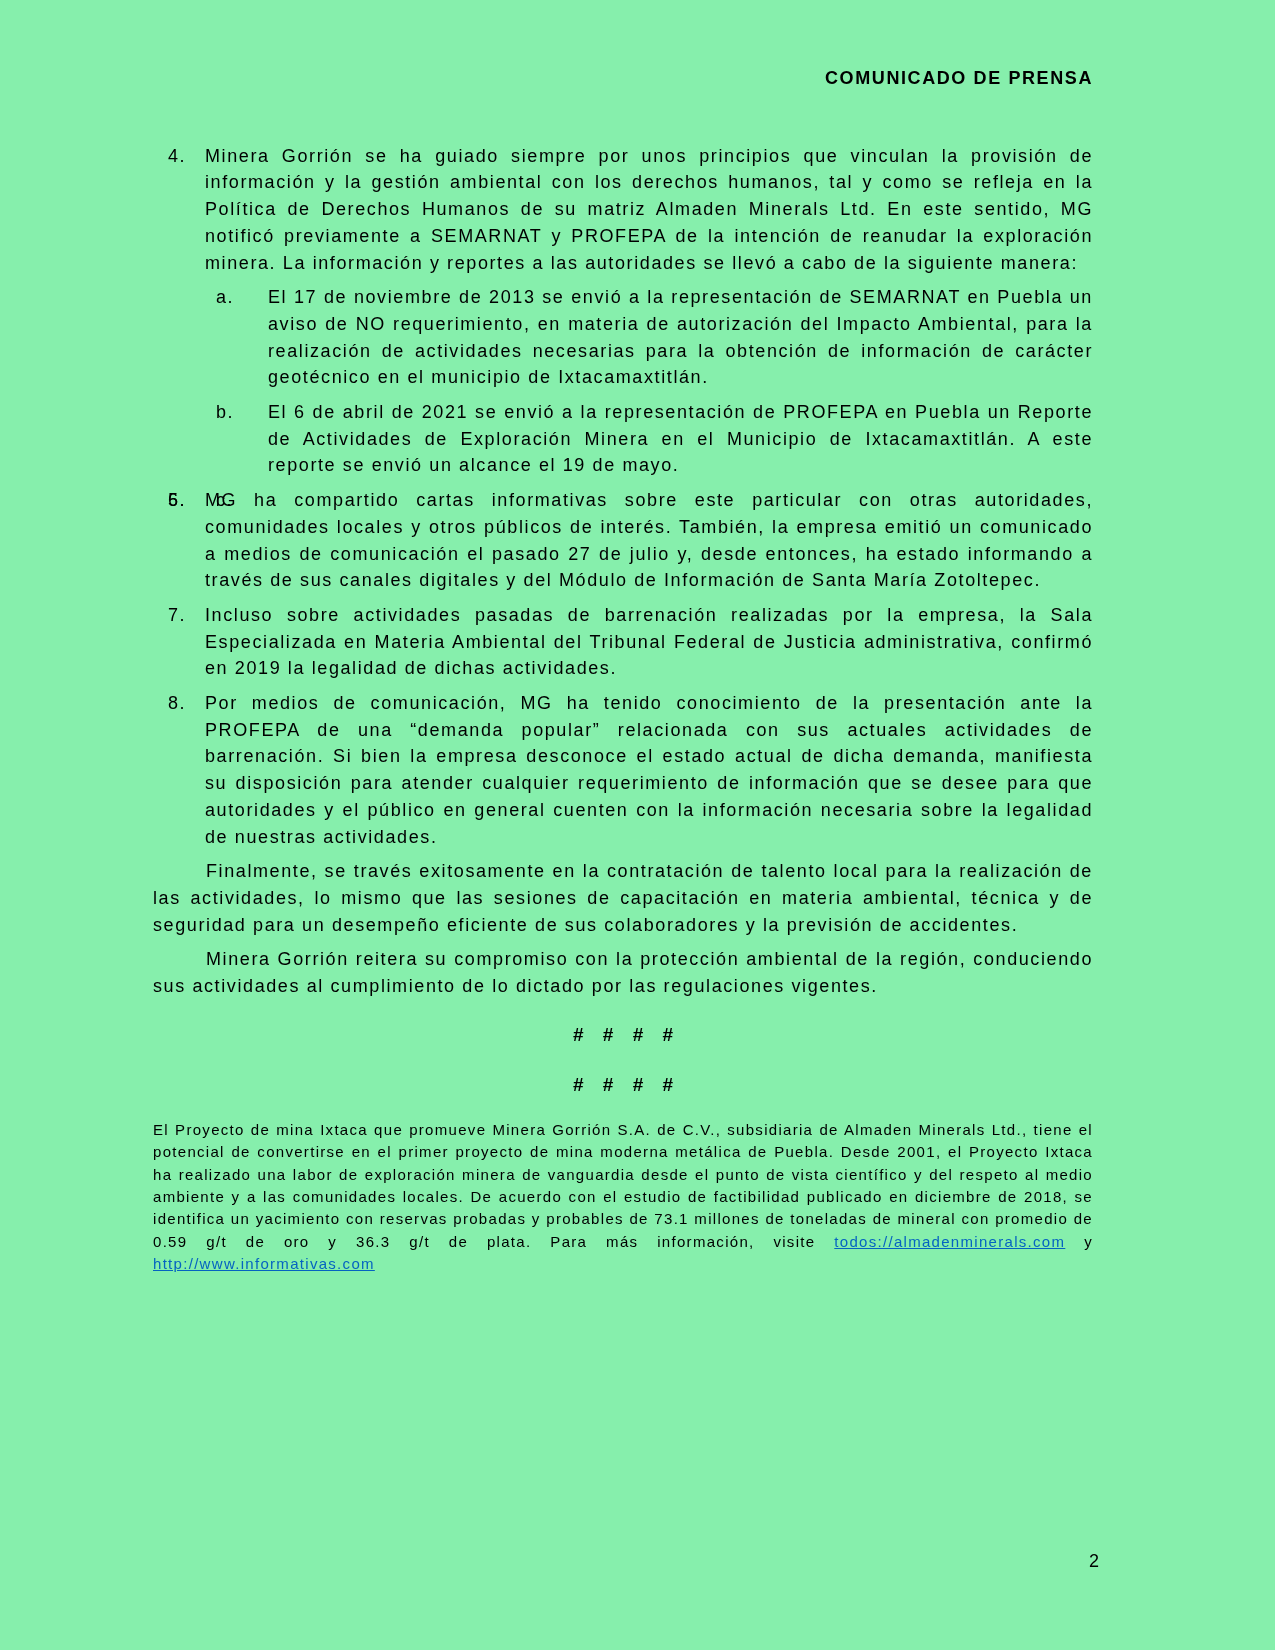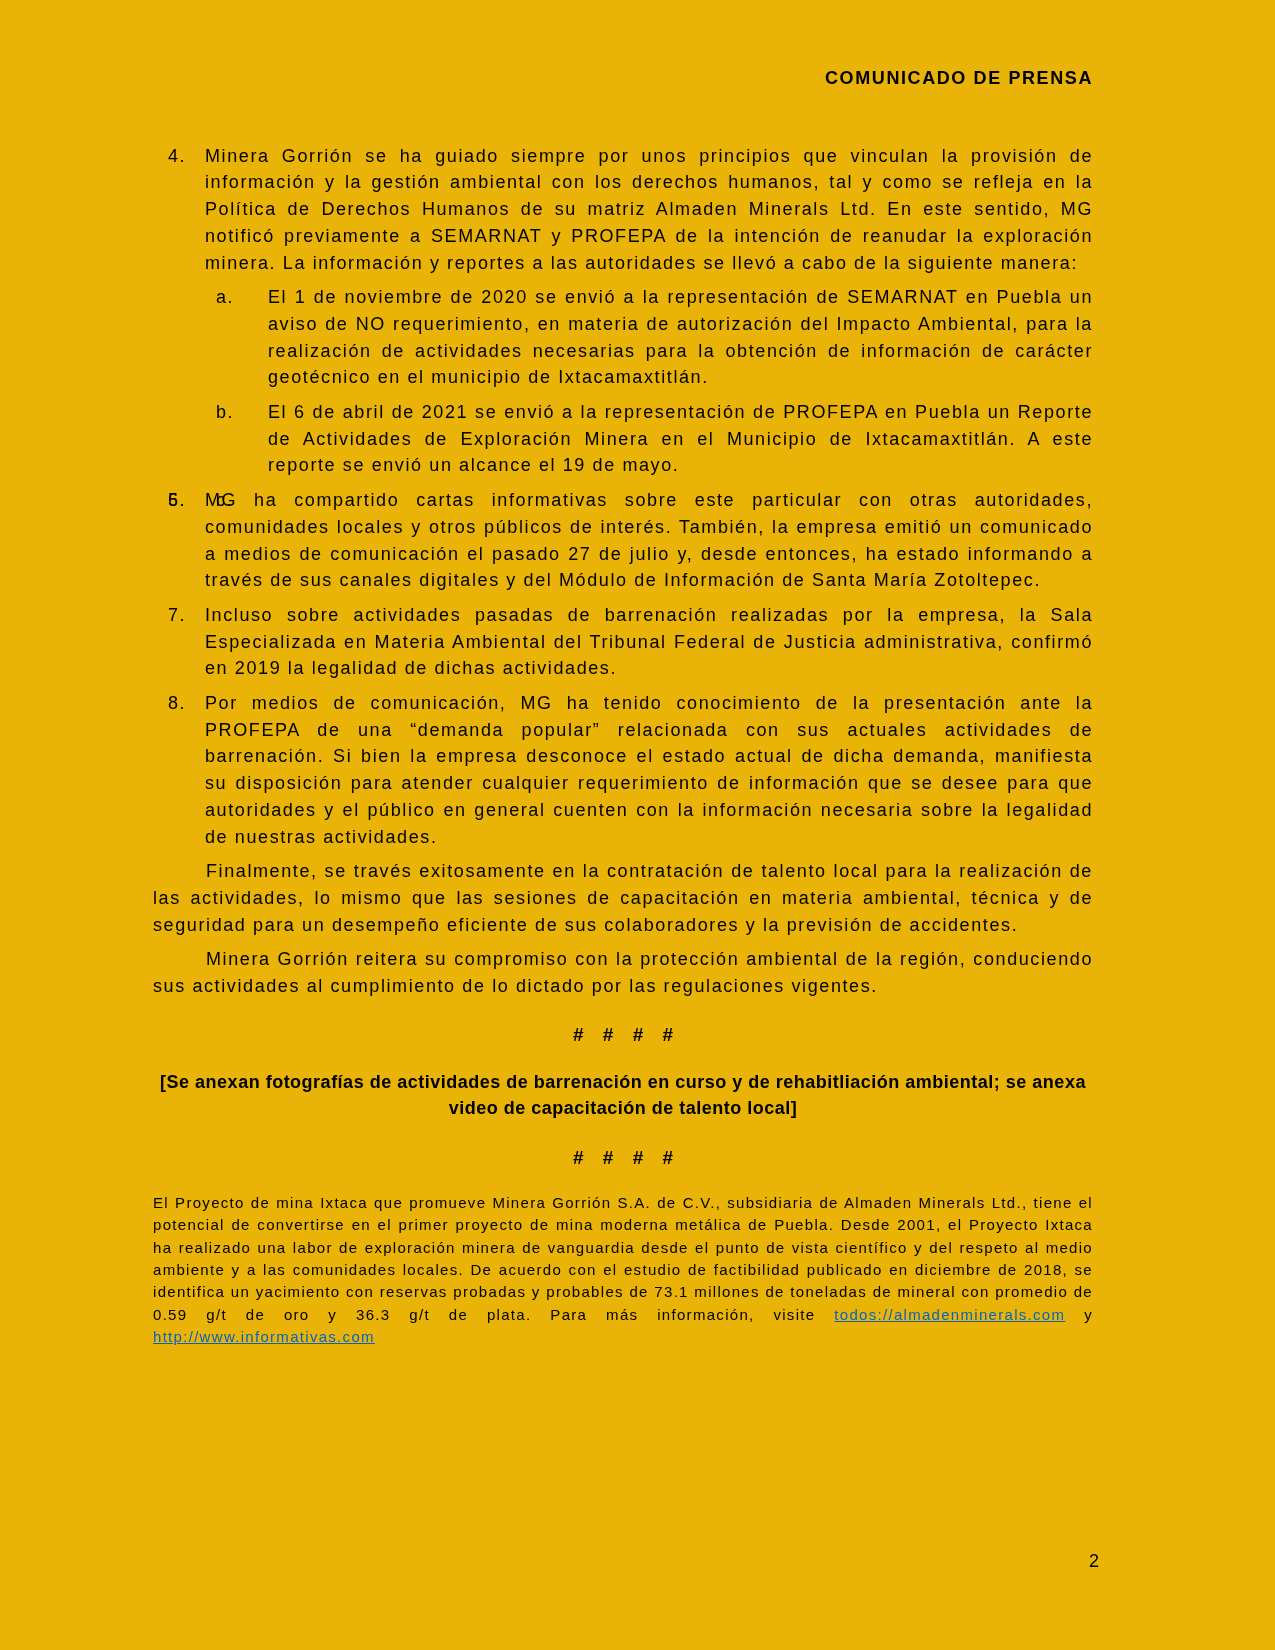--- a/index.html
+++ b/index.html
@@ -1,19 +1,19 @@
 <!DOCTYPE html>
 <html><head>
 <meta charset="utf-8">
 <style>
   * { margin:0; padding:0; box-sizing:border-box; }
   html,body { background:#e8e8e8; }
   .page {
     width:1275px; height:1650px;
-    background:#eab308;
+    background:#86efac;
     position:relative;
     margin:0 auto;
     padding:65px 182px 0 153px;
     font-family:"Liberation Sans", sans-serif;
     color:#000000;
     font-size:18px;
     line-height:26.7px;
     letter-spacing:1.6px;
   }
   .header {
@@ -82,21 +82,21 @@
 
 <div class="page">
 
   <div class="header">COMUNICADO DE PRENSA</div>
 
   <div class="li">
     <span class="marker">4.</span><span>Minera Gorrión se ha guiado siempre por unos principios que vinculan la provisión de información y la gestión ambiental con los derechos humanos, tal y como se refleja en la Política de Derechos Humanos de su matriz Almaden Minerals Ltd. En este sentido, MG notificó previamente a SEMARNAT y PROFEPA de la intención de reanudar la exploración minera. La información y reportes a las autoridades se llevó a cabo de la siguiente manera:</span>
   </div>
 
   <div class="li sub">
-    <span class="marker">a.</span><span>El 1 de noviembre de 2020 se envió a la representación de SEMARNAT en Puebla un aviso de NO requerimiento, en materia de autorización del Impacto Ambiental, para la realización de actividades necesarias para la obtención de información de carácter geotécnico en el municipio de Ixtacamaxtitlán.</span>
+    <span class="marker">a.</span><span>El 17 de noviembre de 2013 se envió a la representación de SEMARNAT en Puebla un aviso de NO requerimiento, en materia de autorización del Impacto Ambiental, para la realización de actividades necesarias para la obtención de información de carácter geotécnico en el municipio de Ixtacamaxtitlán.</span>
   </div>
 
   <div class="li sub">
     <span class="marker">b.</span><span>El 6 de abril de 2021 se envió a la representación de PROFEPA en Puebla un Reporte de Actividades de Exploración Minera en el Municipio de Ixtacamaxtitlán. A este reporte se envió un alcance el 19 de mayo.</span>
   </div>
 
   <div class="li sub">
     <span class="marker">c.</span>
   </div>
 
@@ -115,21 +115,20 @@
   <div class="li">
     <span class="marker">8.</span><span>Por medios de comunicación, MG ha tenido conocimiento de la presentación ante la PROFEPA de una “demanda popular” relacionada con sus actuales actividades de barrenación. Si bien la empresa desconoce el estado actual de dicha demanda, manifiesta su disposición para atender cualquier requerimiento de información que se desee para que autoridades y el público en general cuenten con la información necesaria sobre la legalidad de nuestras actividades.</span>
   </div>
 
   <div class="para">Finalmente, se través exitosamente en la contratación de talento local para la realización de las actividades, lo mismo que las sesiones de capacitación en materia ambiental, técnica y de seguridad para un desempeño eficiente de sus colaboradores y la previsión de accidentes.</div>
 
   <div class="para last">Minera Gorrión reitera su compromiso con la protección ambiental de la región, conduciendo sus actividades al cumplimiento de lo dictado por las regulaciones vigentes.</div>
 
   <div class="hashes"># # # #</div>
 
-  <div class="annex">[Se anexan fotografías de actividades de barrenación en curso y de rehabitliación ambiental; se anexa video de capacitación de talento local]</div>
 
   <div class="hashes second"># # # #</div>
 
   <div class="footnote">
     <span>El Proyecto de mina Ixtaca que promueve Minera Gorrión S.A. de C.V., subsidiaria de Almaden Minerals Ltd., tiene el potencial de convertirse en el primer proyecto de mina moderna metálica de Puebla. Desde 2001, el Proyecto Ixtaca ha realizado una labor de exploración minera de vanguardia desde el punto de vista científico y del respeto al medio ambiente y a las comunidades locales. De acuerdo con el estudio de factibilidad publicado en diciembre de 2018, se identifica un yacimiento con reservas probadas y probables de 73.1 millones de toneladas de mineral con promedio de 0.59 g/t de oro y 36.3 g/t de plata. Para más información, visite</span>
     <a href="#">todos://almadenminerals.com</a>
     <span>y</span>
     <a href="#">http://www.informativas.com</a>
   </div>
 

